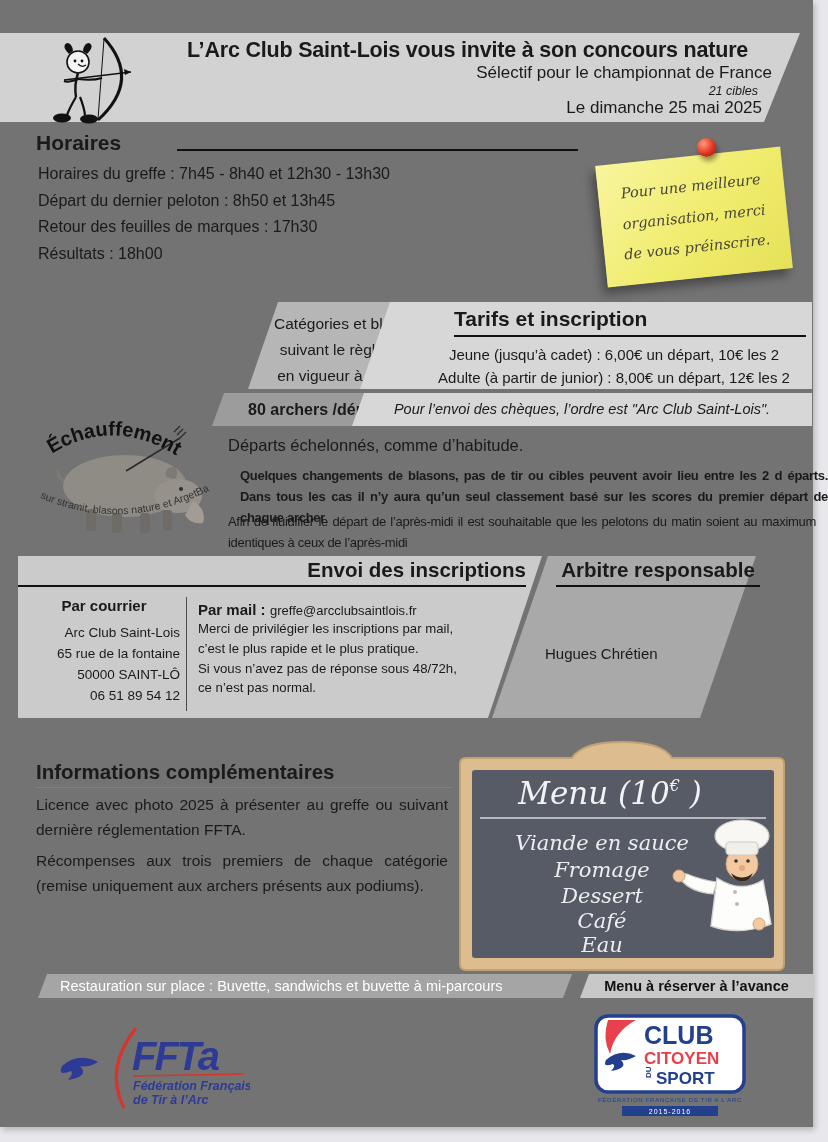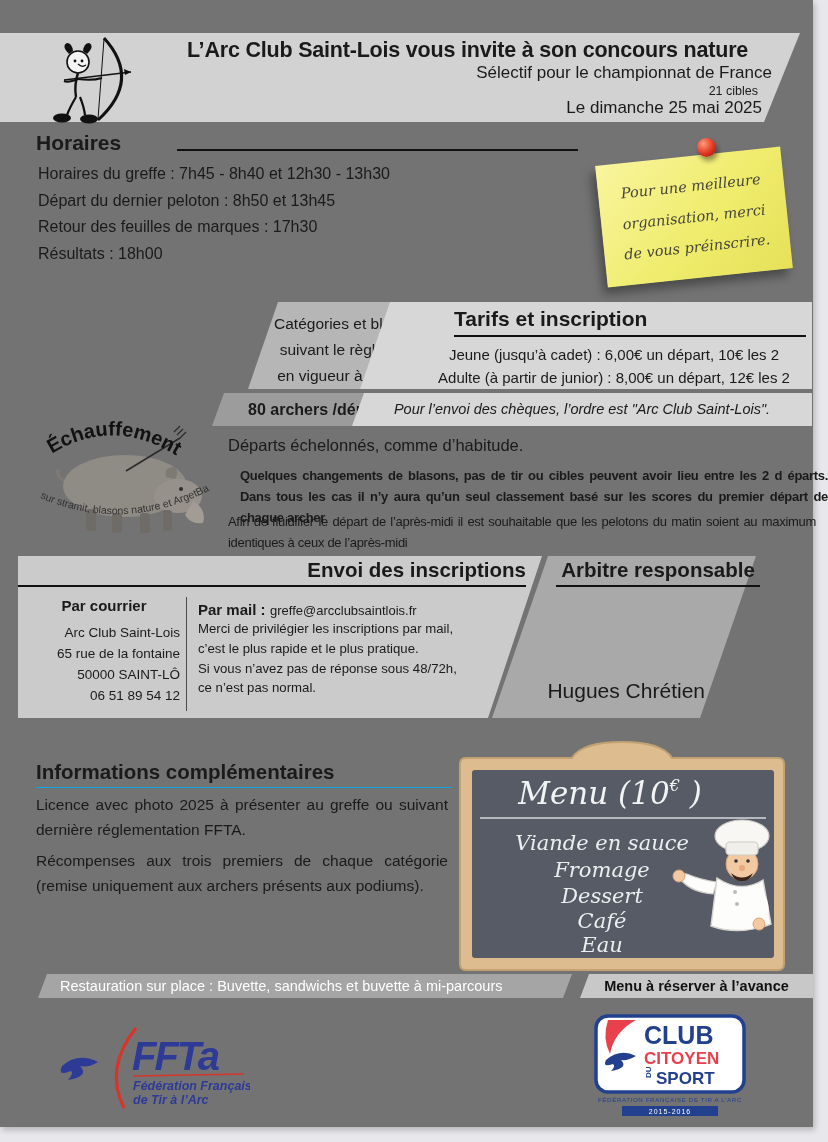--- a/index.html
+++ b/index.html
@@ -13,21 +13,21 @@
     position:absolute;left:0;top:0;width:813px;height:1127px;
     background:#737373;box-shadow:2px 3px 6px rgba(0,0,0,.22);
   }
   .abs{position:absolute;}
   
   .header-band{left:0;top:33px;width:800px;height:89px;background:#d2d2d2;
     clip-path:polygon(0 0,800px 0,764px 89px,0 89px);}
   .hdr-title{left:155px;top:38px;width:625px;text-align:center;
     font-size:21.5px;font-weight:bold;letter-spacing:-.2px;}
   .hdr-sub{left:400px;top:63px;width:372px;text-align:right;font-size:17px;}
-  .hdr-cibles{left:400px;top:84px;width:358px;text-align:right;font-size:12.5px;}
+  .hdr-cibles{left:400px;top:84px;width:358px;text-align:right;font-size:12.5px;font-style:italic;}
   .hdr-date{left:400px;top:98px;width:362px;text-align:right;font-size:17px;}
   
   .h-row{left:36px;top:131px;width:542px;display:flex;align-items:flex-end;gap:44px;}
   .h-row .hh{font-size:21px;font-weight:bold;}
   .h-row .rule{flex:1;border-bottom:2px solid #111;margin-left:12px;margin-bottom:4px;}
   .h-lines{left:38px;top:161px;width:420px;font-size:16px;line-height:26.5px;}
   
   .note{left:601px;top:156px;width:186px;height:122px;
     background:linear-gradient(135deg,#f8f59e 0%,#f0ec6d 55%,#e6e158 100%);
     transform:rotate(-6deg);box-shadow:-5px 7px 10px rgba(0,0,0,.35);
@@ -67,21 +67,21 @@
   .arbitre-h{left:556px;top:558px;width:204px;text-align:center;font-size:20.5px;font-weight:bold;
     border-bottom:2px solid #111;padding-bottom:3px;}
   .courrier{left:28px;top:597px;width:152px;text-align:center;}
   .courrier .c-h{font-size:15px;font-weight:bold;margin-bottom:9px;}
   .courrier .c-l{font-size:13.5px;line-height:1.55;text-align:right;}
   .vdiv{left:186px;top:597px;width:1.4px;height:114px;background:#4a4a4a;}
   .mailcol{left:198px;top:601px;width:282px;}
   .mail-label{font-size:15px;font-weight:bold;}
   .mail-addr{font-size:13px;}
   .mail-note{font-size:13.2px;line-height:1.5;white-space:pre-line;}
-  .arbitre-name{left:545px;top:679px;width:160px;text-align:right;font-size:21px;}
+  .arbitre-name{left:545px;top:645px;width:160px;text-align:left;font-size:15px;}
   
   .infos-h{left:36px;top:760px;width:416px;font-size:20.5px;font-weight:bold;
     border-bottom:1px solid #0ea5e9;padding-bottom:3px;}
   .infos-p1{left:36px;top:792px;width:412px;font-size:15.5px;line-height:1.62;text-align:justify;}
   .infos-p2{left:36px;top:848px;width:412px;font-size:15.5px;line-height:1.62;text-align:justify;}
   
   .band-resto{left:38px;top:974px;width:534px;height:24px;background:#a5a5a5;
     clip-path:polygon(9px 0,534px 0,525px 24px,0 24px);
     color:#fff;font-size:14.5px;line-height:24px;padding-left:22px;box-sizing:border-box;}
   .band-menu{left:580px;top:974px;width:233px;height:24px;background:#c8c8c8;

